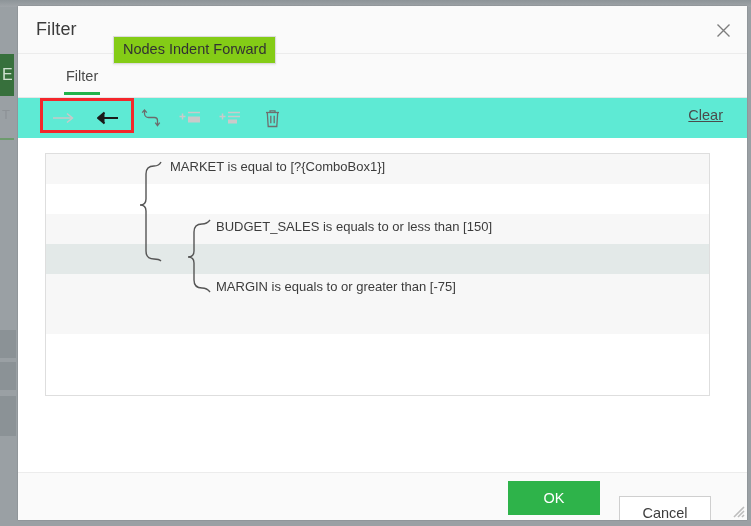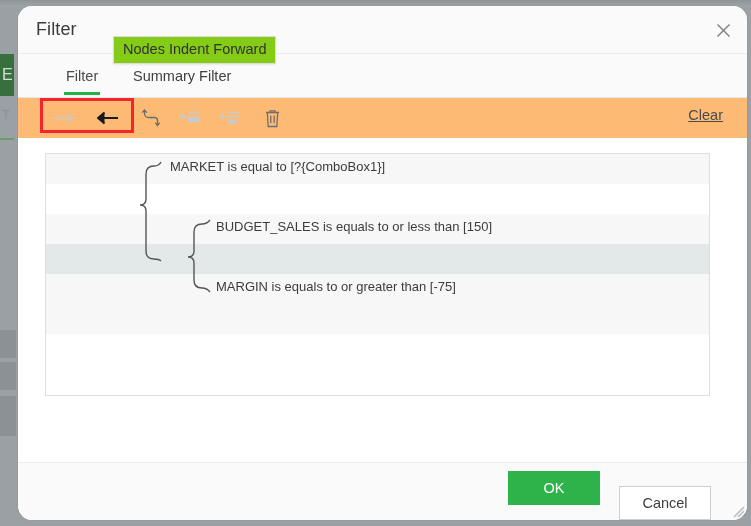--- a/index.html
+++ b/index.html
@@ -68,21 +68,20 @@
   }
 
   
   #dialog {
     position: absolute;
     left: 18px; top: 6px;
     width: 729px; height: 514px;
     background: #ffffff;
     box-shadow: 0 0 1px rgba(0,0,0,0.35);
     overflow: hidden;
-    border-radius: 14px;
   }
 
   
   #titlebar {
     position: relative;
     height: 48px;
     background: #fafafa;
     border-bottom: 1px solid #ececec;
   }
   #dialog-title {
@@ -128,21 +127,21 @@
     height: 3px;
     background: #21b34a;
   }
   #tab-filter { left: 38px; }
   #tab-summary { left: 105px; color: #3f3f3f; }
 
   
   #toolbar {
     position: relative;
     height: 40px;
-    background: #fdba74;
+    background: #5eead4;
   }
   .tool {
     position: absolute;
     top: 4px;
     width: 34px; height: 32px;
     display: flex;
     align-items: center;
     justify-content: center;
     cursor: pointer;
   }
@@ -231,21 +230,21 @@
     position: absolute;
     left: 0; top: 0;
     width: 665px; height: 243px;
     pointer-events: none;
   }
 
   
   #footer {
     position: absolute;
     left: 0; bottom: 0;
-    width: 729px; height: 58px;
+    width: 729px; height: 48px;
     background: #fafafa;
     border-top: 1px solid #ececec;
   }
   #btn-ok {
     position: absolute;
     left: 490px; top: 8px;
     width: 92px; height: 34px;
     background: #2eb34a;
     border: none;
     color: #ffffff;
@@ -292,23 +291,20 @@
       <svg width="15" height="15" viewBox="0 0 15 15" aria-hidden="true">
         <path d="M1.5 1.5 L13.5 13.5 M13.5 1.5 L1.5 13.5" stroke="#7d7d7d" stroke-width="1.4" fill="none"></path>
       </svg>
     </div>
   </div>
 
   <div id="tabstrip">
     <div class="tab" id="tab-filter">
       <span>Filter</span>
       <span class="tab-underline"></span>
-    </div>
-    <div class="tab" id="tab-summary">
-      <span>Summary Filter</span>
     </div>
   </div>
 
   <div id="toolbar">
 
     <div class="tool" id="tool-indent-fwd">
       <svg width="24" height="14" viewBox="0 0 24 14" aria-hidden="true">
         <path d="M1 7 H20" stroke="#c9c9c9" stroke-width="1.5" fill="none"></path>
         <path d="M15 2.5 L20.5 7 L15 11.5" stroke="#c9c9c9" stroke-width="1.5" fill="none"></path>
       </svg>

